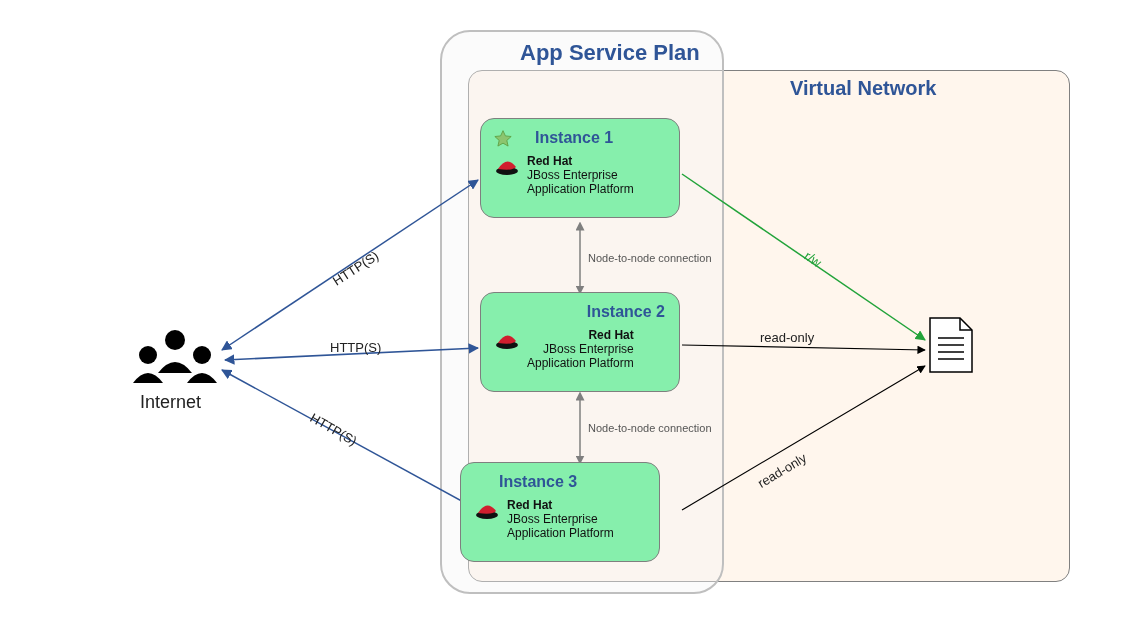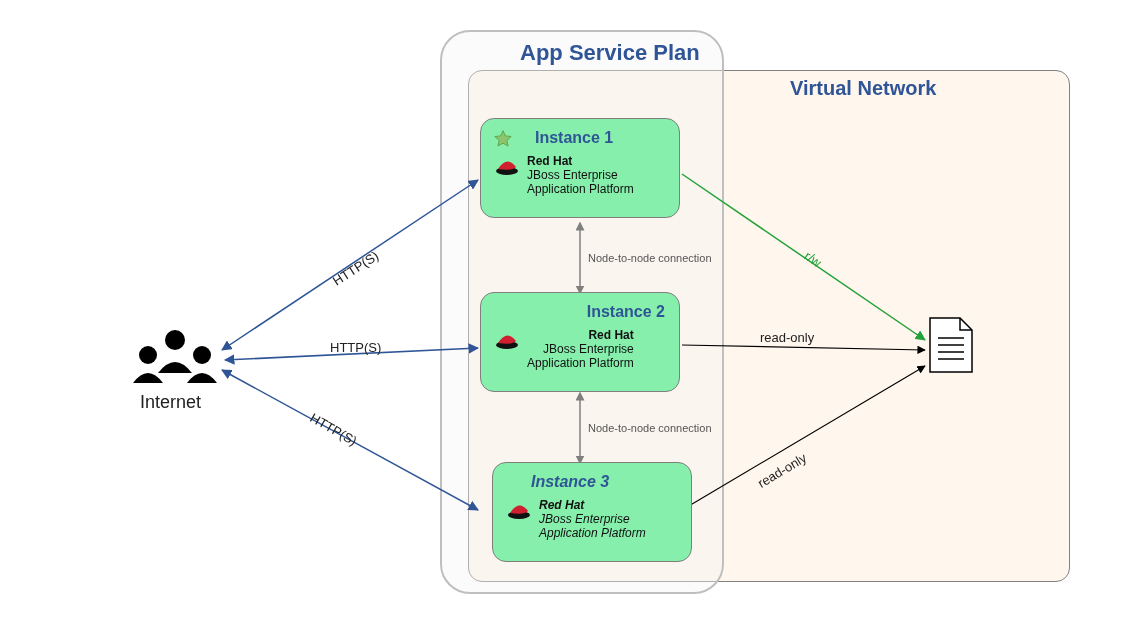--- a/index.html
+++ b/index.html
@@ -203,21 +203,21 @@
         <path d="M3 14 q9 -14 18 -2 q-3 4 -18 2 z" fill="#d01f2e"></path>
       </svg>
       <div class="rh-text">
         <div class="bold">Red Hat</div>
         <div>JBoss Enterprise</div>
         <div>Application Platform</div>
       </div>
     </div>
   </div>
 
-  <div class="instance" style="left:492px; top:462px;font-style:italic;">
+  <div class="instance" style="left:460px; top:462px;">
     <div class="title">Instance 3</div>
     <div class="redhat-row">
       <svg width="24" height="24" viewBox="0 0 24 24">
         <ellipse cx="12" cy="16" rx="11" ry="4" fill="#111"></ellipse>
         <path d="M3 14 q9 -14 18 -2 q-3 4 -18 2 z" fill="#d01f2e"></path>
       </svg>
       <div class="rh-text">
         <div class="bold">Red Hat</div>
         <div>JBoss Enterprise</div>
         <div>Application Platform</div>

